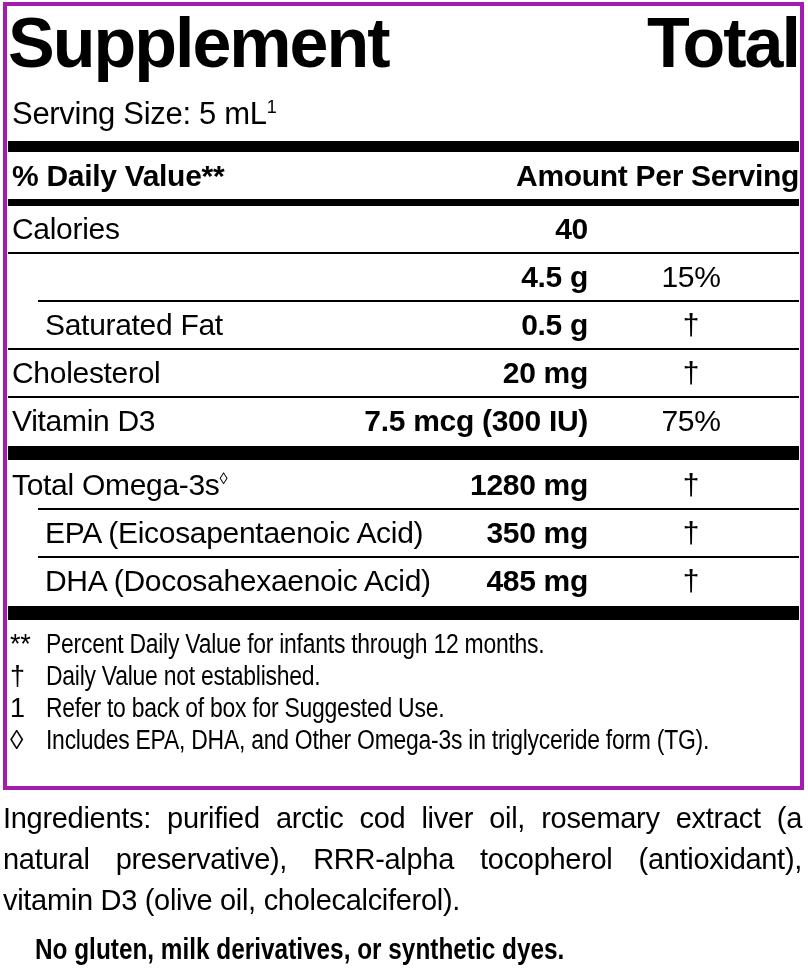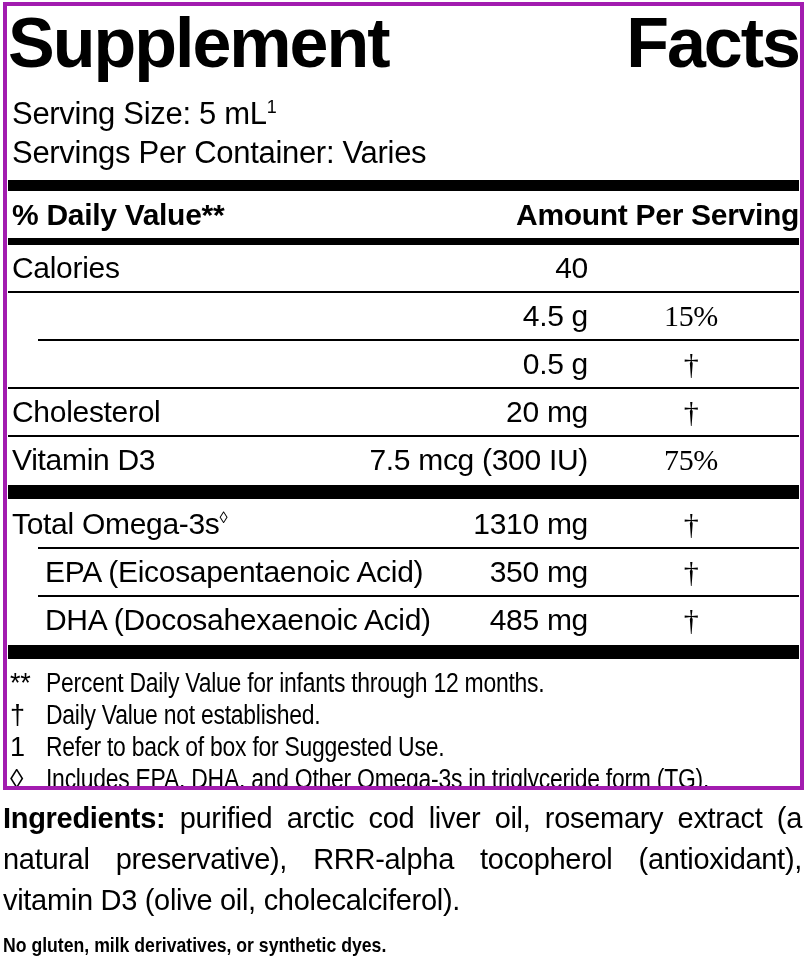--- a/index.html
+++ b/index.html
@@ -57,27 +57,27 @@
     padding-left: 4px;
     white-space: nowrap;
   }
   .row .nm { display: inline-block; text-align: right; }
   .row.indent .nm { padding-left: 33px; }
   .row .nm sup { font-size: 55%; vertical-align: super; line-height: 0; }
   .row .amt {
     position: absolute;
     right: 211px; top: 0;
     text-align: center;
+    font-weight: bold;
   }
   .row .dv {
     position: absolute;
     right: 13px; top: 0;
     width: 190px;
     text-align: center;
-    font-family: Liberation Serif, serif;
   }
   .sep { height: 0; border-top: 2px solid #000; }
   .sep.ind { margin-left: 30px; }
   .tbar { height: 14px; background: #000; margin: 2px 0; }
   .footnotes { padding: 6px 0 0 0; }
   .fn {
     position: relative;
     padding-left: 38px;
     font-size: 27px;
     line-height: 32px;
@@ -95,68 +95,68 @@
     left: 3px; top: 798px;
     width: 799px;
   }
   .ingredients {
     font-size: 29px;
     line-height: 41px;
     letter-spacing: -0.3px;
     text-align: justify;
     margin: 0;
   }
-  .ingredients .ing-label { font-weight: 700; }
+  .ingredients .ing-label { font-weight: 400; }
   .allergen {
     margin-top: 12px;
     font-weight: 700;
-    font-size: 21px;
+    font-size: 29px;
     white-space: nowrap;
+    margin-left: 32px;
   }
   .allergen .al-text {
     display: inline-block;
     transform: scaleX(0.84);
     transform-origin: 0 50%;
   }
 </style>
 </head>
 <body>
 
 <div class="panel">
   <div class="title">
     <span>Supplement</span>
-    <span>Facts</span>
+    <span>Total</span>
   </div>
 
   <div class="serving-line">
     <span>Serving Size: 5 mL</span><sup>1</sup>
   </div>
-  <div class="serving-line">Servings Per Container: Varies</div>
 
   <div class="bar1"></div>
 
   <div class="col-header">
     <span>% Daily Value**</span>
     <span>Amount Per Serving</span>
   </div>
 
   <div class="mbar"></div>
 
   <div>
       <div class="row"><span class="nm">Calories</span><span class="amt">40</span><span class="dv"></span></div>
       <div class="sep"></div>
       <div class="row"><span class="amt">4.5 g</span><span class="dv">15%</span></div>
       <div class="sep ind"></div>
-      <div class="row indent"><span class="amt">0.5 g</span><span class="dv">†</span></div>
+      <div class="row indent"><span class="nm">Saturated Fat</span><span class="amt">0.5 g</span><span class="dv">†</span></div>
       <div class="sep"></div>
       <div class="row"><span class="nm">Cholesterol</span><span class="amt">20 mg</span><span class="dv">†</span></div>
       <div class="sep"></div>
       <div class="row"><span class="nm">Vitamin D3</span><span class="amt">7.5 mcg (300 IU)</span><span class="dv">75%</span></div>
       <div class="tbar"></div>
-      <div class="row"><span class="nm">Total Omega-3s<sup>◊</sup></span><span class="amt">1310 mg</span><span class="dv">†</span></div>
+      <div class="row"><span class="nm">Total Omega-3s<sup>◊</sup></span><span class="amt">1280 mg</span><span class="dv">†</span></div>
       <div class="sep ind"></div>
       <div class="row indent"><span class="nm">EPA (Eicosapentaenoic Acid)</span><span class="amt">350 mg</span><span class="dv">†</span></div>
       <div class="sep ind"></div>
       <div class="row indent"><span class="nm">DHA (Docosahexaenoic Acid)</span><span class="amt">485 mg</span><span class="dv">†</span></div>
       <div class="tbar"></div>
     </div>
 
   <div class="footnotes">
       <div class="fn"><span class="marker">**</span><span class="fn-text">Percent Daily Value for infants through 12 months.</span></div>
       <div class="fn"><span class="marker">†</span><span class="fn-text">Daily Value not established.</span></div>

